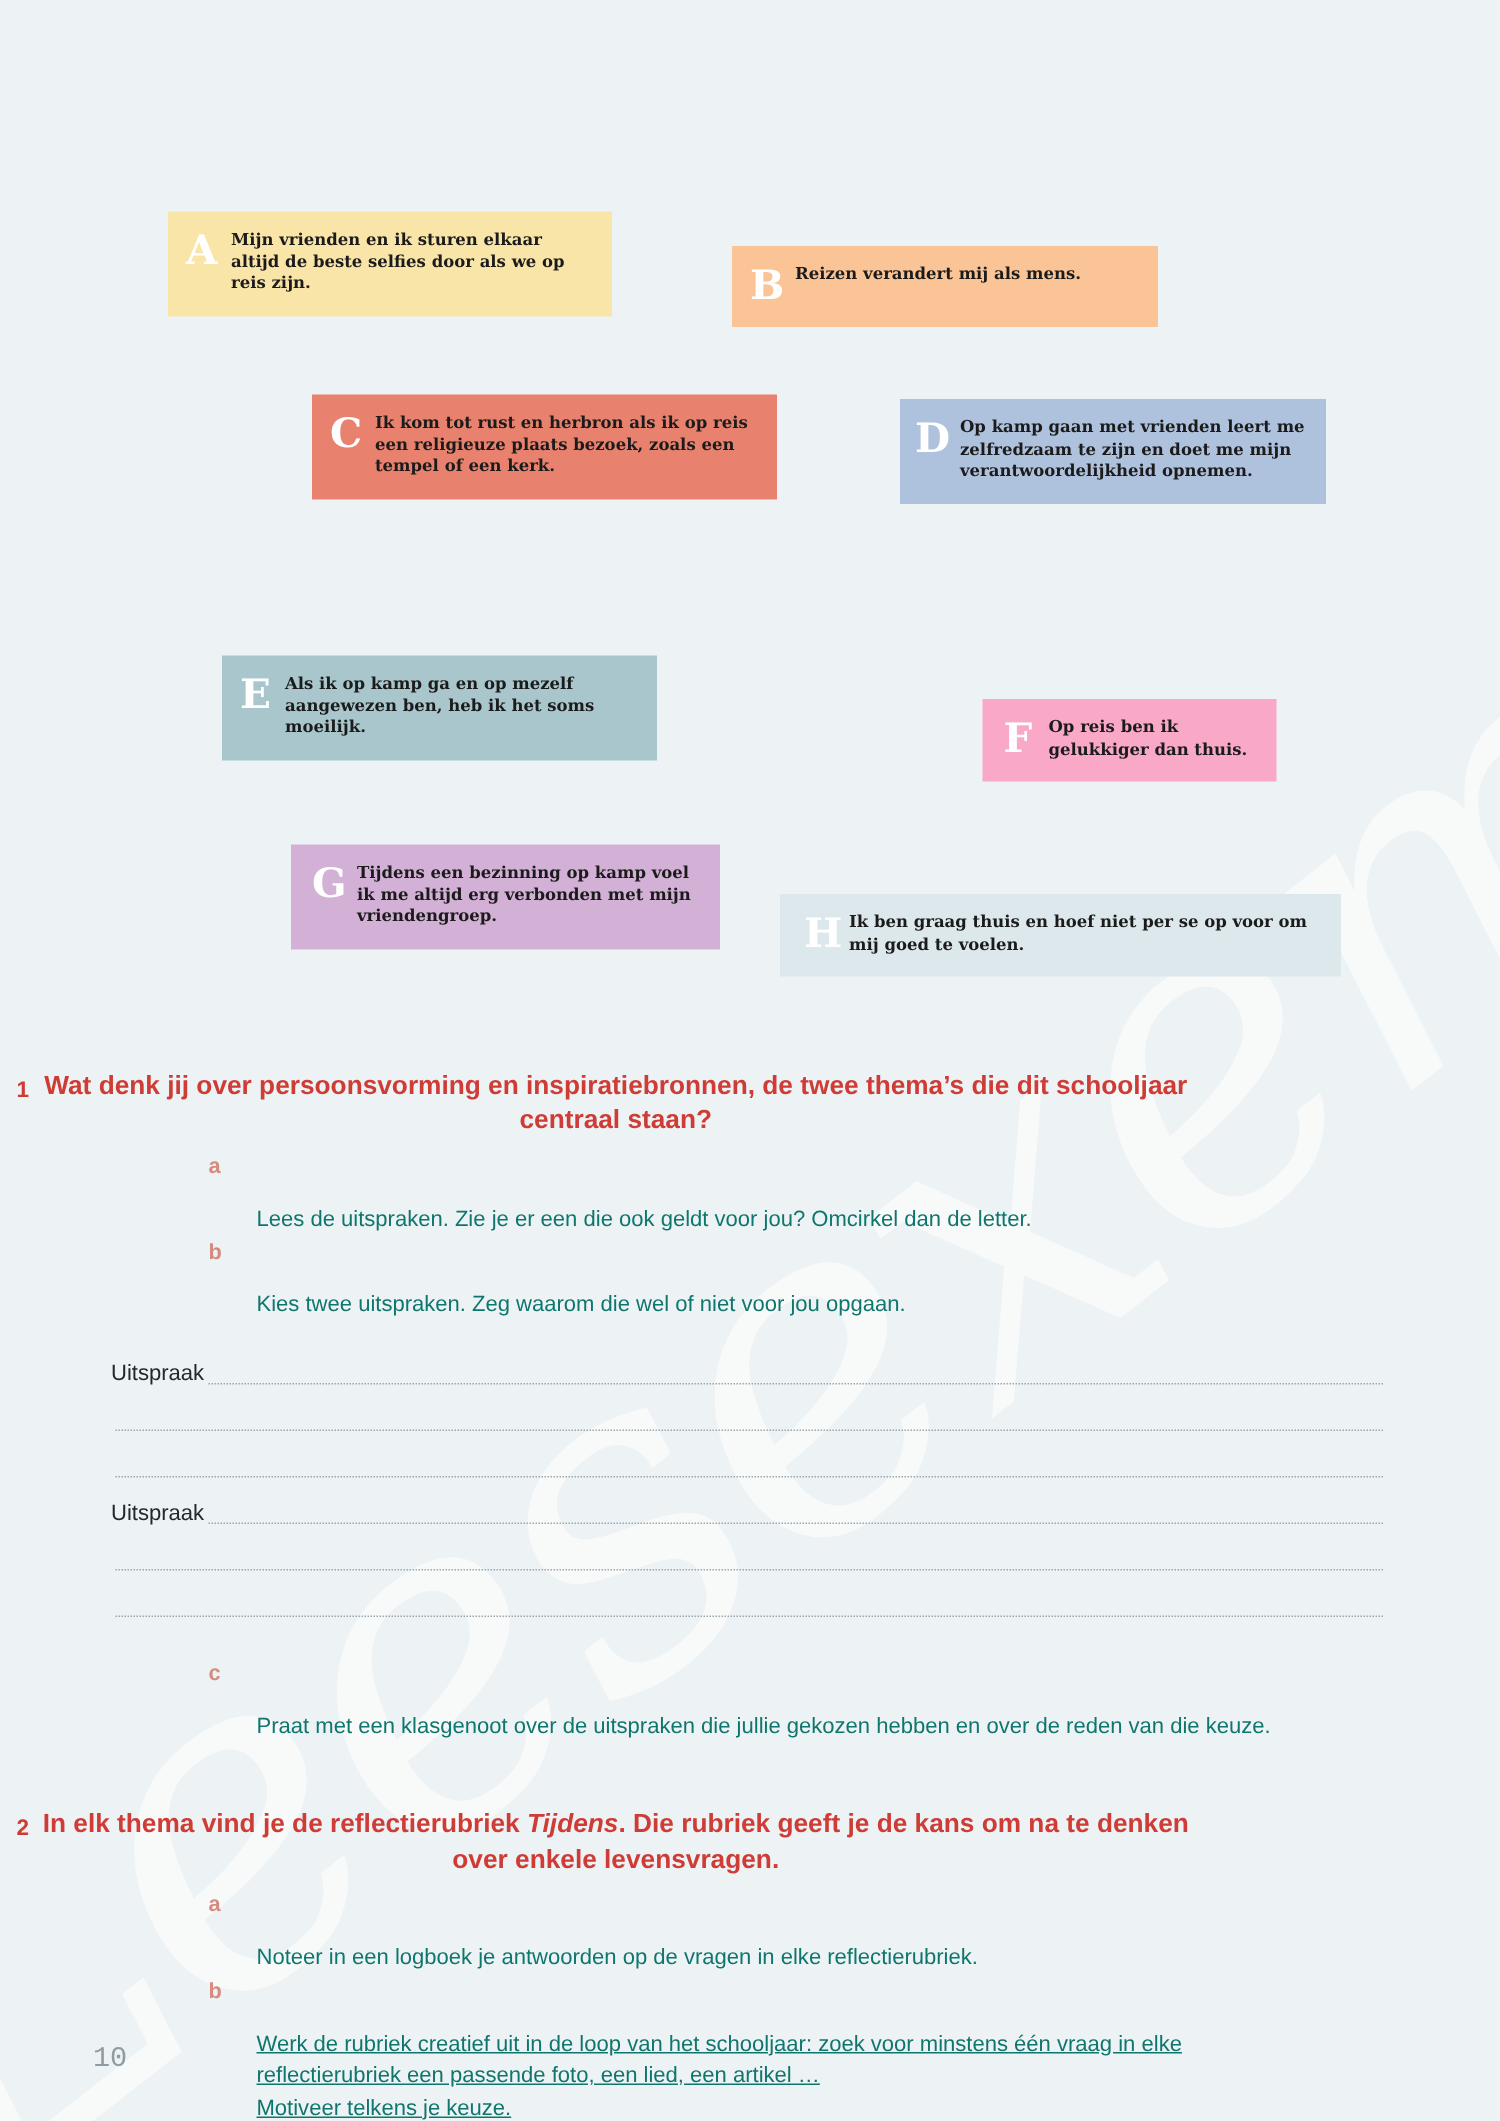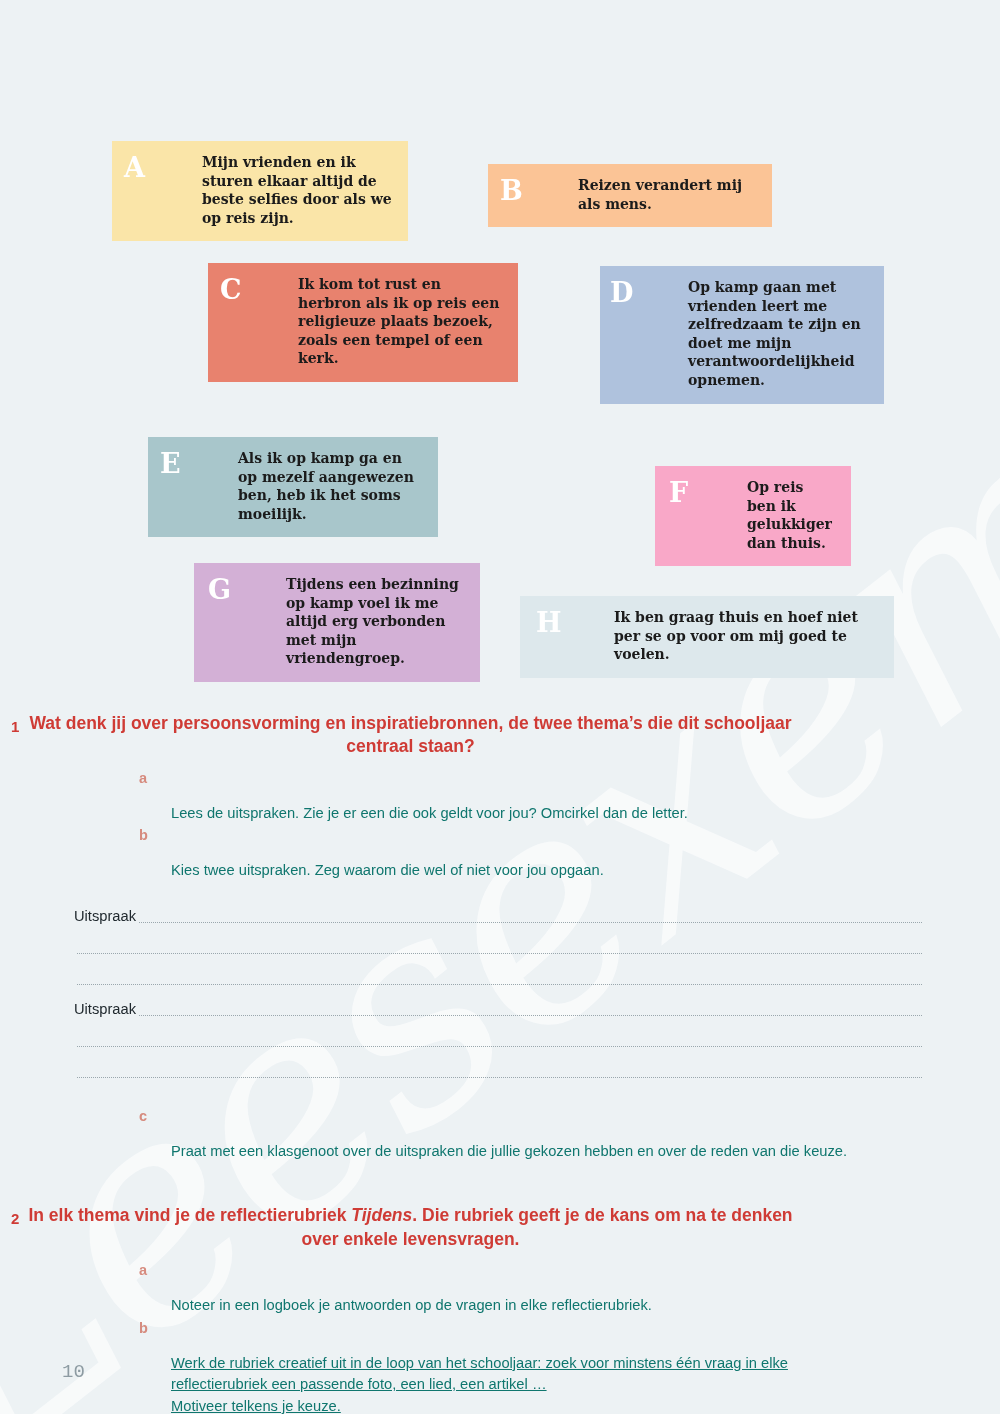--- a/index.html
+++ b/index.html
@@ -73,25 +73,24 @@
     line-height: 1;
     color: #ffffff;
     flex: 0 0 auto;
     width: 30px;
     text-align: left;
     margin-top: 1px;
   }
   .stmt .body {
     font-family: "DejaVu Serif", serif;
     font-weight: 700;
-    font-size: 14px;
+    font-size: 11px;
     line-height: 1.33;
     color: #1b1b1b;
     flex: 1 1 auto;
-    margin-left: 48px;
   }
 
   
   #stmt-a { left: 112px; top: 141px; width: 296px; }
   #stmt-b { left: 488px; top: 164px; width: 284px; }
   #stmt-c { left: 208px; top: 263px; width: 310px; }
   #stmt-d { left: 600px; top: 266px; width: 284px; padding-left: 10px; }
   #stmt-e { left: 148px; top: 437px; width: 290px; }
   #stmt-f { left: 655px; top: 466px; width: 196px; padding-left: 14px; }
   #stmt-g { left: 194px; top: 563px; width: 286px; padding-left: 14px; }

